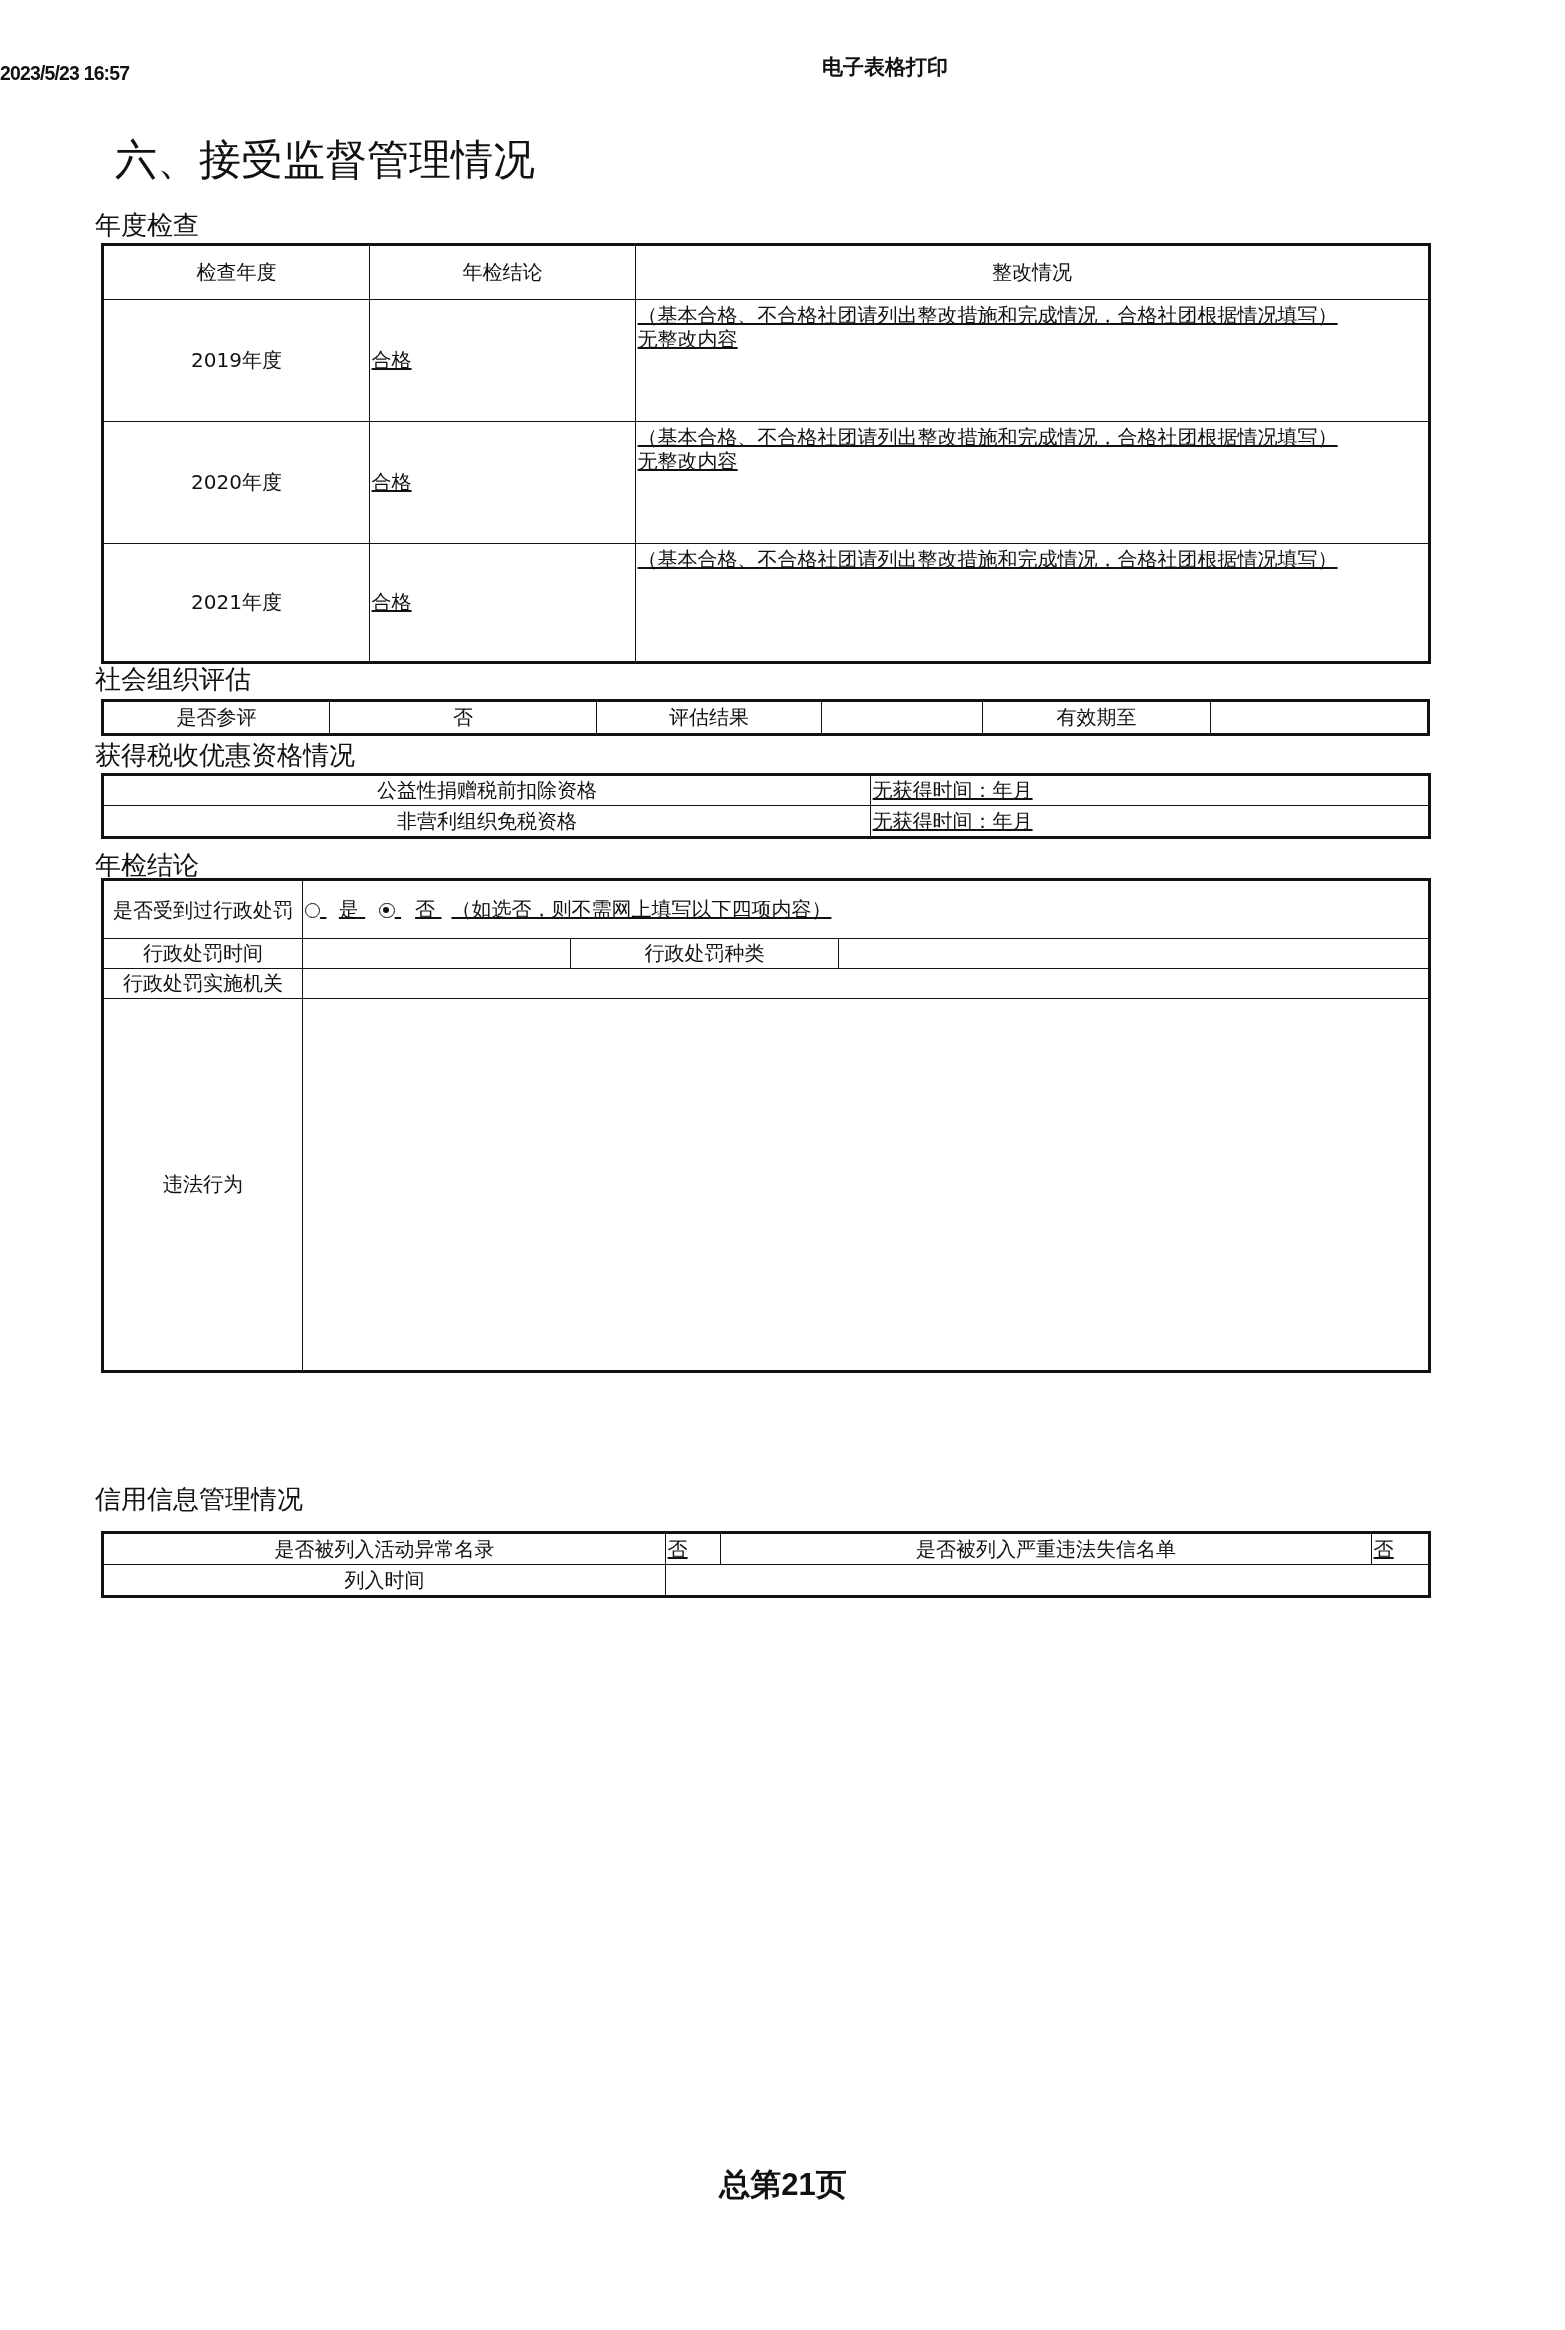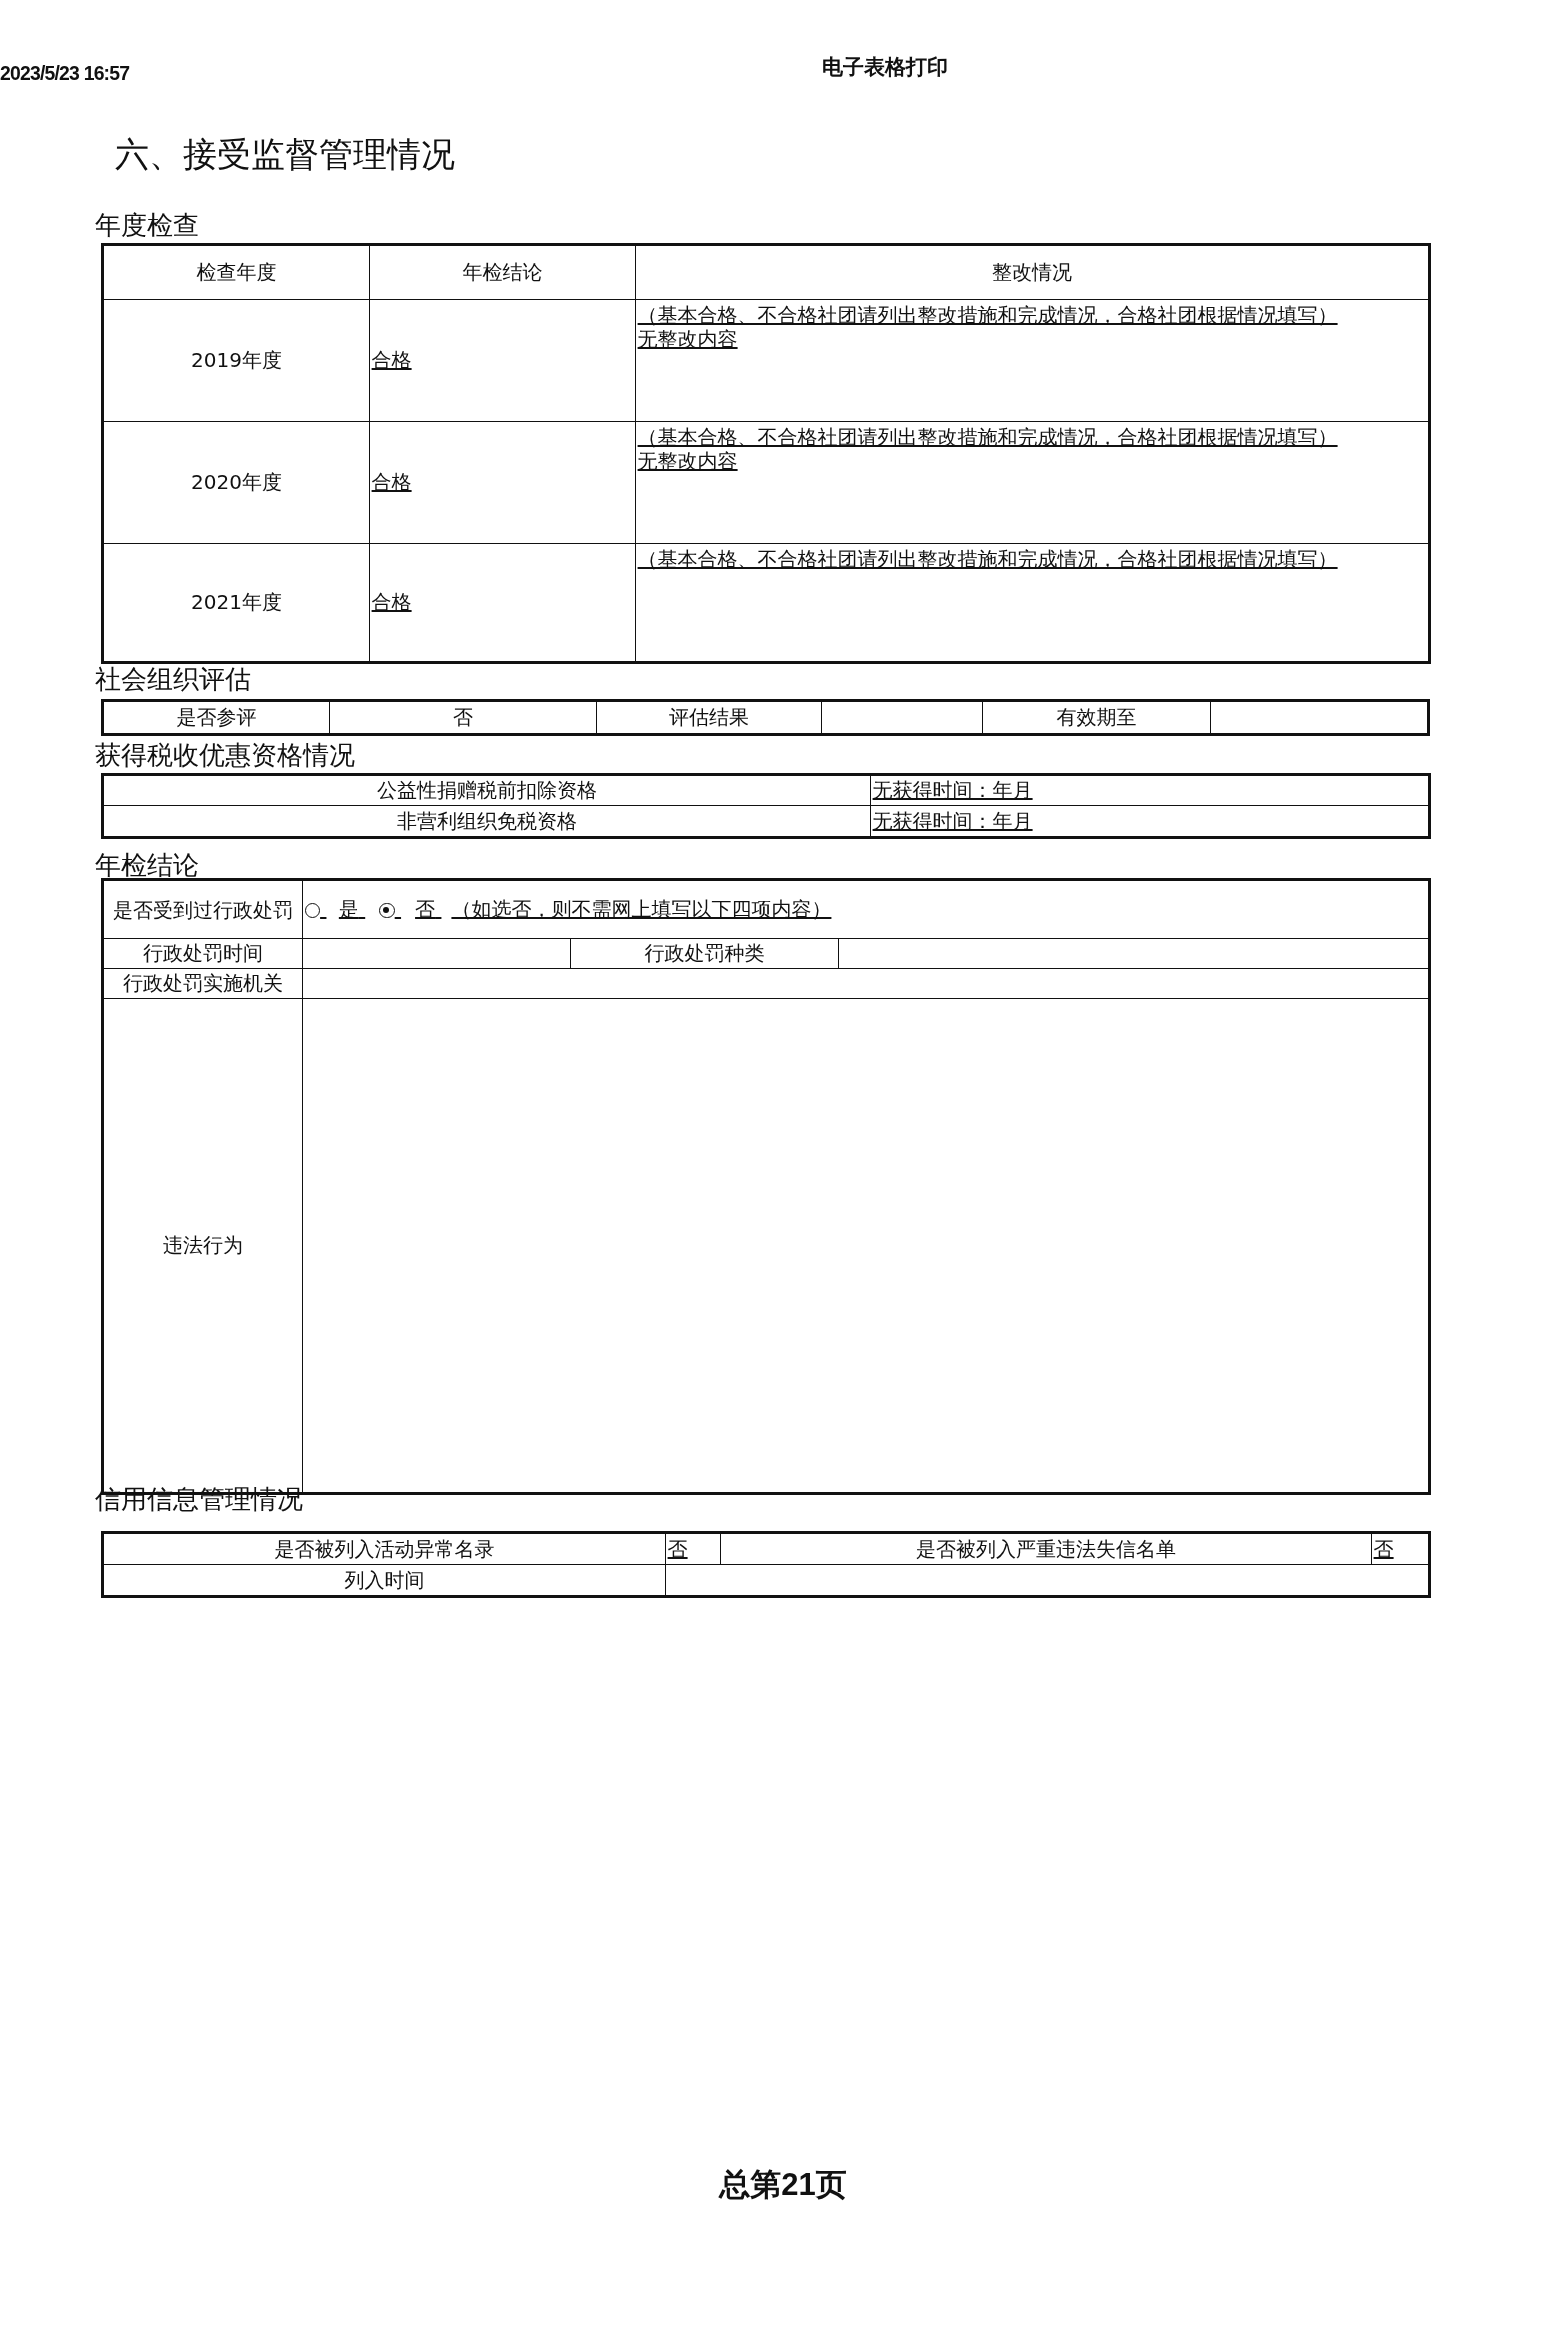--- a/index.html
+++ b/index.html
@@ -1,21 +1,21 @@
 <!DOCTYPE html>
 <html style="font-size:12.4px"><head>
 <meta charset="utf-8">
 <style>
   html, body { margin:0; padding:0; background:#ffffff; }
   body { width:1566px; height:2330px; position:relative; overflow:hidden;
          font-family:"DejaVu Sans","Liberation Sans",sans-serif; color:#111; }
   .abs { position:absolute; }
   .hdr-time { left:0; top:62px; font-size:19.4px; font-weight:bold; letter-spacing:-0.8px; font-family:"Liberation Sans","DejaVu Sans",sans-serif; }
   .hdr-title { left:822px; top:53px; font-size:21px; font-weight:bold; }
-  .sec-title { left:115px; top:132px; font-size:34px; }
+  .sec-title { left:115px; top:132px; font-size:42px; }
   .sub { font-size:26px; left:95px; }
   table.t { position:absolute; border-collapse:collapse; table-layout:fixed; left:103px; width:1325px; }
   table.t td { border:1.6px solid #111; padding:0; font-size:20px; overflow:hidden; }
   table.t.thick { outline:3.1px solid #111; outline-offset:-1.6px; }
   .c { text-align:center;margin-top:47px; }
   .l { text-align:left; padding-left:1.6px !important;text-decoration:underline; }
   .top { vertical-align:top; }
   .mid { vertical-align:middle; }
   .rect-text { line-height:24px; padding-top:3.1px !important; }
   .radio { display:inline-block; width:15.5px; height:15.5px; border:1.6px solid #111; border-radius:50%;
@@ -133,21 +133,21 @@
   <tr style="height:30px;">
     <td class="c mid">行政处罚时间</td>
     <td class="l mid"></td>
     <td class="c mid">行政处罚种类</td>
     <td class="l mid"></td>
   </tr>
   <tr style="height:30px;">
     <td class="c mid">行政处罚实施机关</td>
     <td colspan="3" class="l mid"></td>
   </tr>
-  <tr style="height:494px;">
+  <tr style="height:372px;">
     <td class="c mid">违法行为</td>
     <td colspan="3" class="l top"></td>
   </tr>
 </tbody>
   </table>
 
 <div class="abs sub" style="top:1482px;">信用信息管理情况</div>
 <table class="t thick" style="top:1533px;">
   <colgroup>
     <col style="width:562px">

